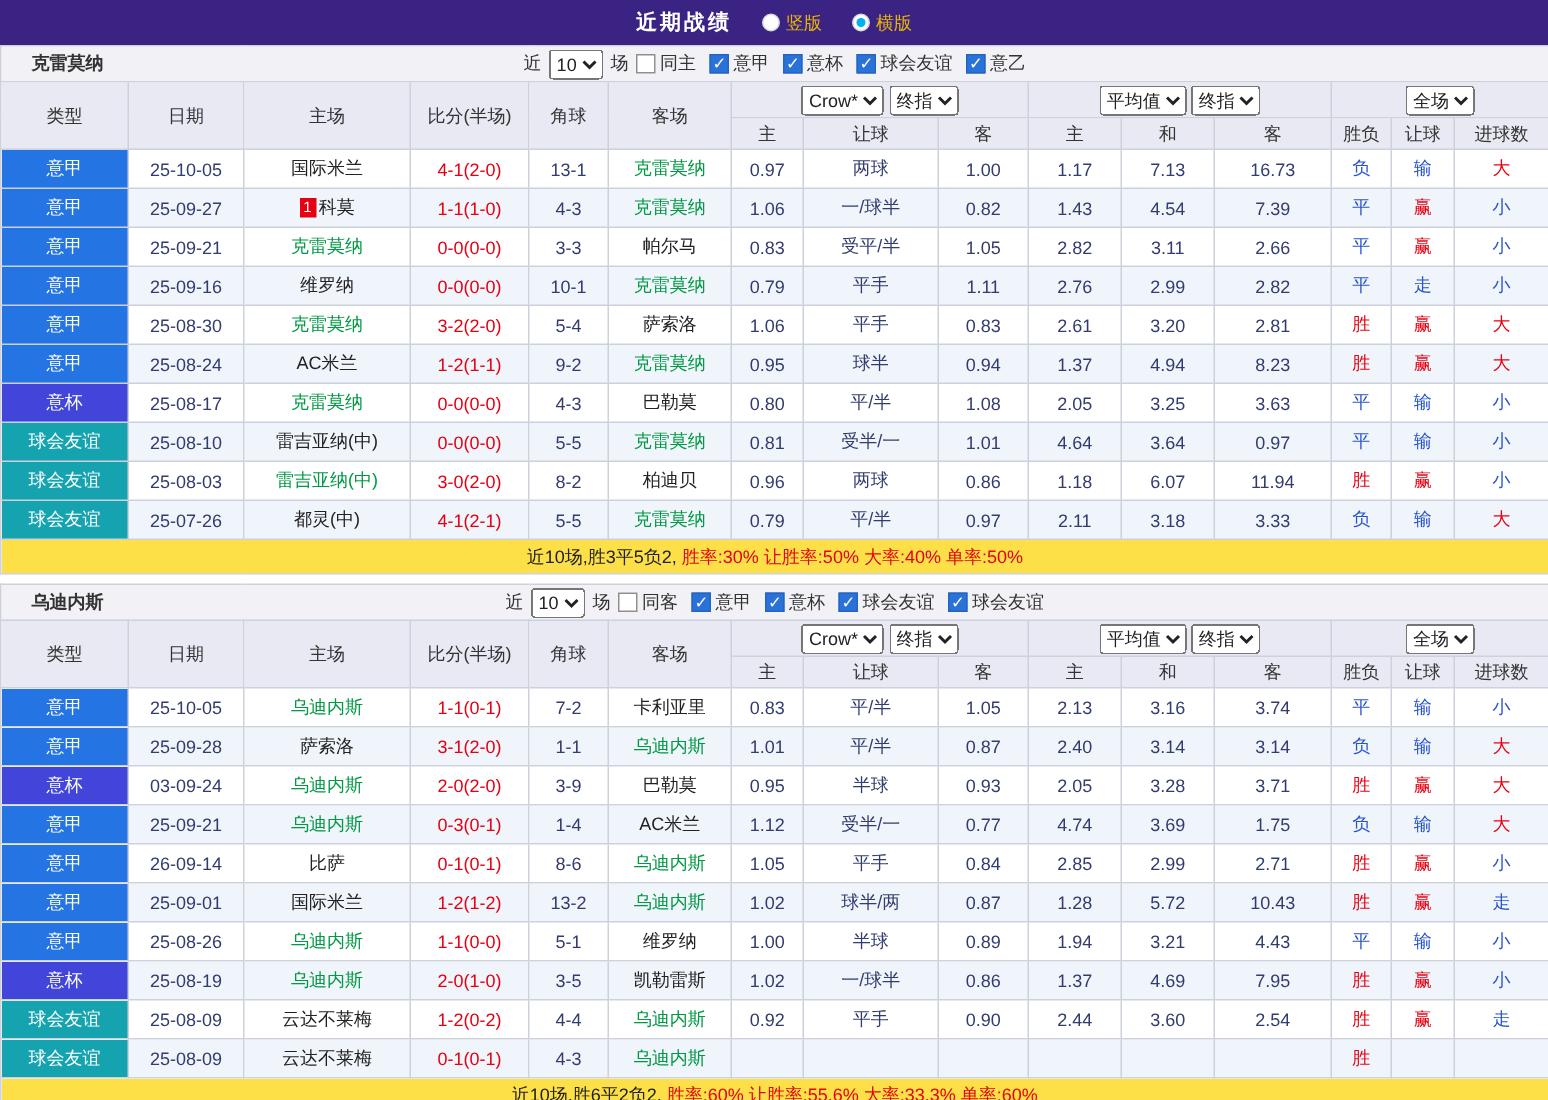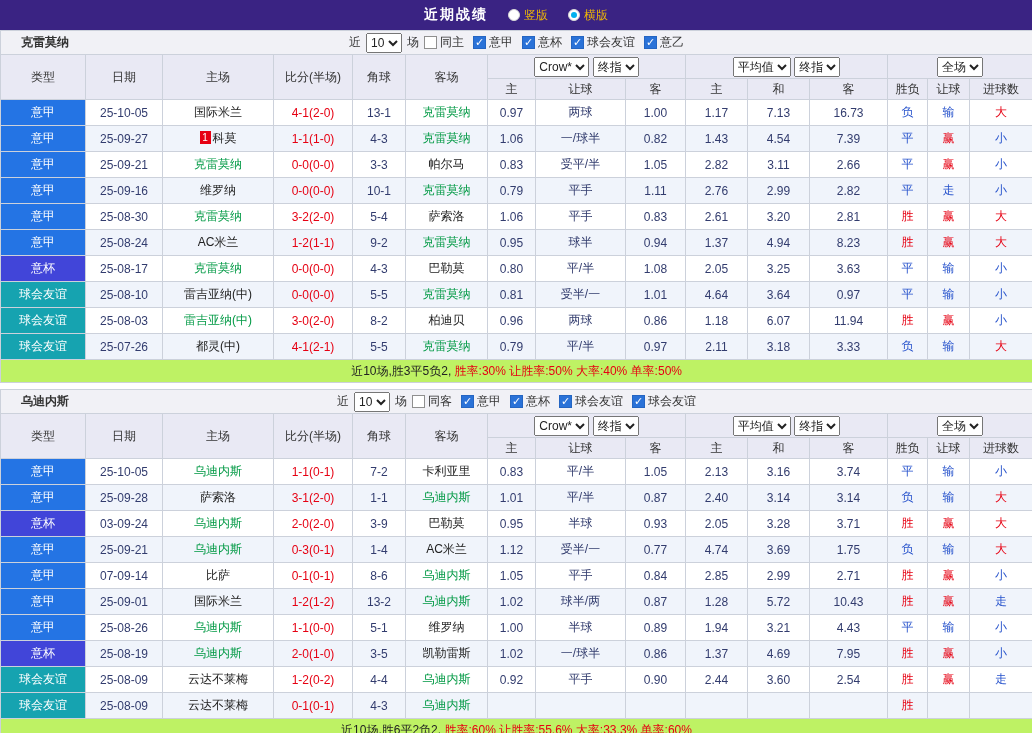--- a/index.html
+++ b/index.html
@@ -56,21 +56,21 @@
   .t-red { color: #e60012; }
   .t-blue { color: #2753cc; }
   .t-green { color: #009944; }
   .t-black { color: #222; }
   td.score { color: #e60012; }
   .badge {
     display: inline-block; min-width: 11px; height: 13px; line-height: 13px;
     background: #e60012; color: #fff; font-size: 10px; padding: 0 1px;
     margin-right: 2px; vertical-align: 1px;
   }
-  tr.summary-row td { background: #bef264; height: 23px; }
+  tr.summary-row td { background: #fde047; height: 23px; }
   .sum-dark { color: #222; }
   .sum-red { color: #e60012; }
 </style>
 </head>
 <body>
 
 <div class="topbar">
   <span class="title">近期战绩</span>
   <label class="radio-wrap">
     <span class="radio"></span>
@@ -496,21 +496,21 @@
         <td class="t-dark">0.77</td>
         <td class="t-dark">4.74</td>
         <td class="t-dark">3.69</td>
         <td class="t-dark">1.75</td>
         <td class="t-blue">负</td>
         <td class="t-blue">输</td>
         <td class="t-red">大</td>
       </tr>
       <tr>
         <td class="league l1">意甲</td>
-        <td class="t-dark">07-09-14</td>
+        <td class="t-dark">26-09-14</td>
         <td><span class="t-black">比萨</span></td>
         <td class="score">0-1(0-1)</td>
         <td class="t-dark">8-6</td>
         <td><span class="t-green">乌迪内斯</span></td>
         <td class="t-dark">1.05</td>
         <td class="t-dark">平手</td>
         <td class="t-dark">0.84</td>
         <td class="t-dark">2.85</td>
         <td class="t-dark">2.99</td>
         <td class="t-dark">2.71</td>

